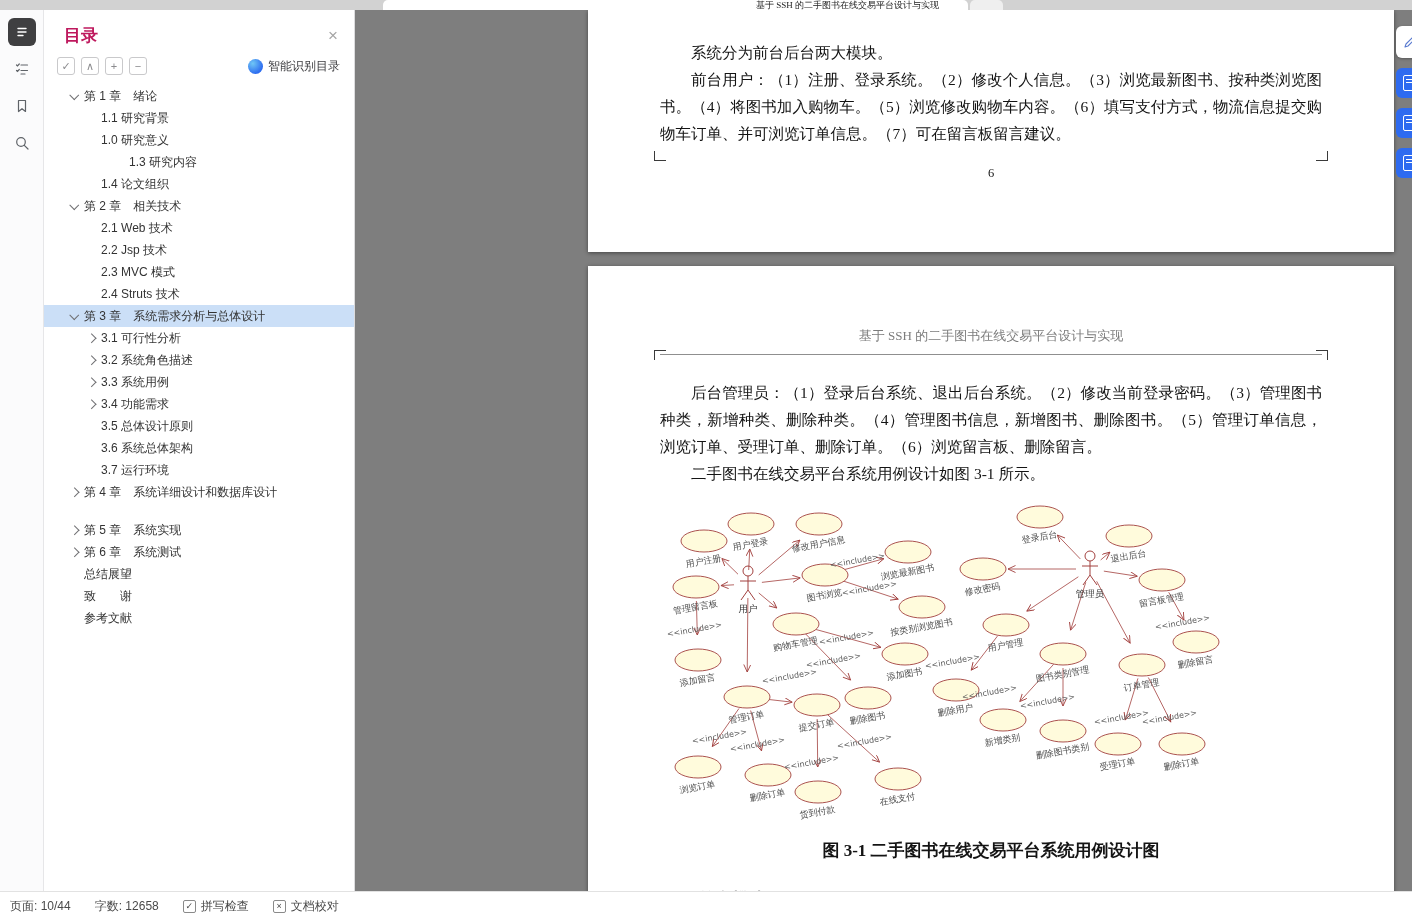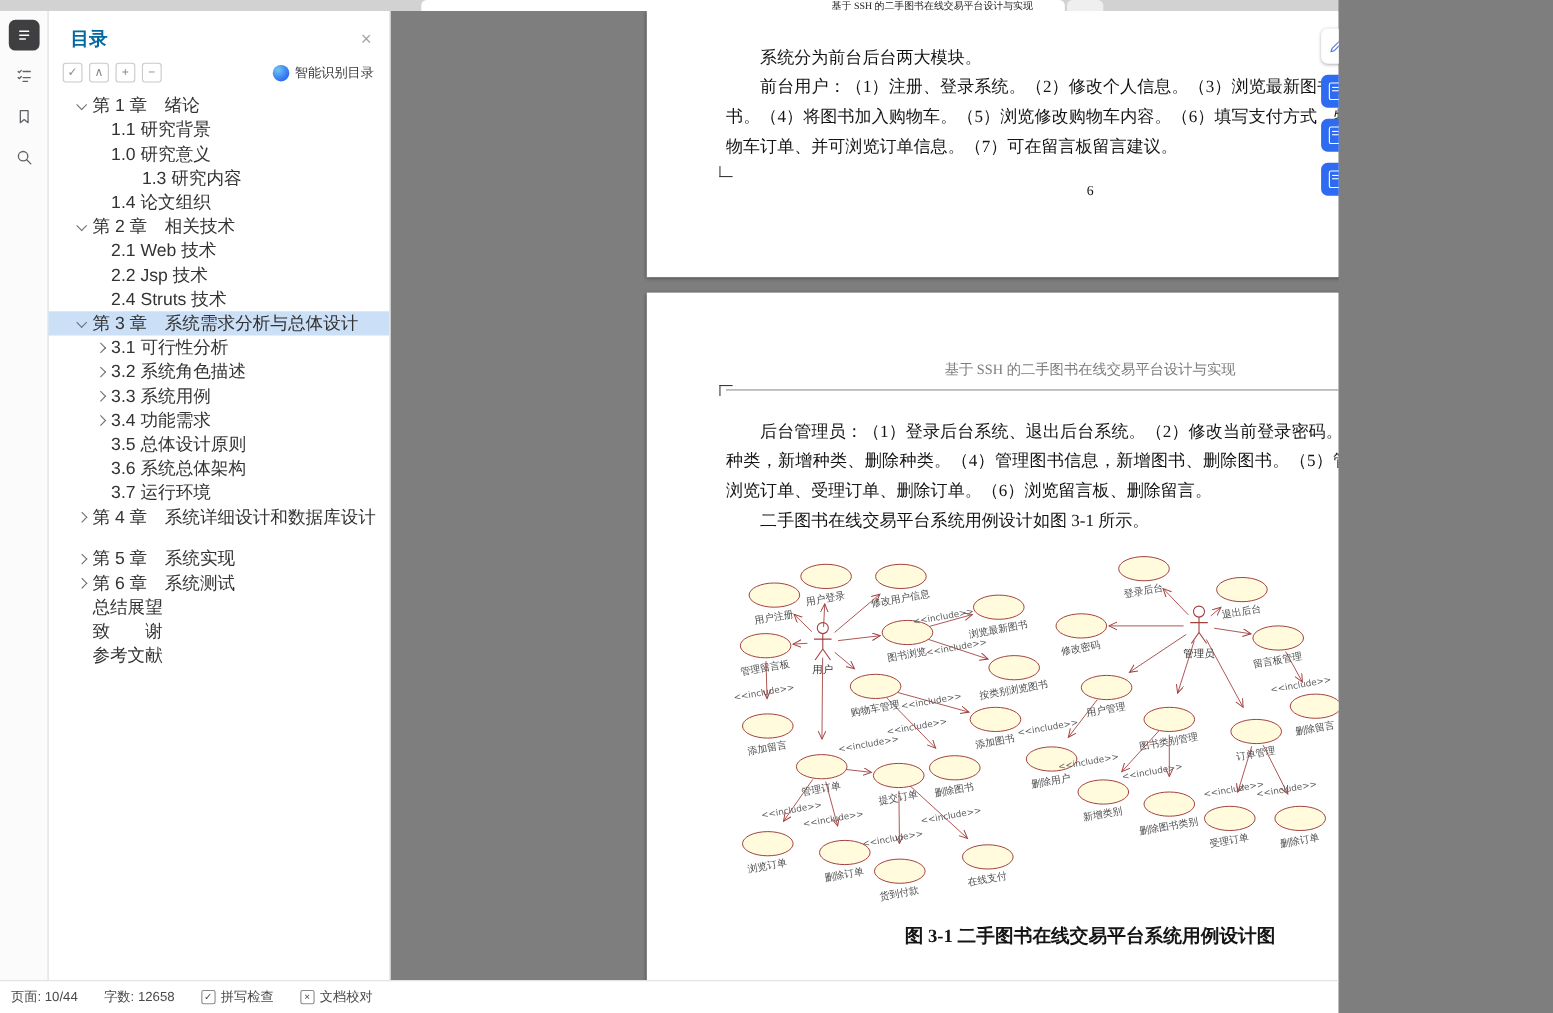--- a/index.html
+++ b/index.html
@@ -1,46 +1,46 @@
 <!DOCTYPE html>
 <html><head>
 <meta charset="utf-8">
 <style>
   html,body{margin:0;padding:0;background:#7e7e7e;}
-  #app{position:relative;width:1217px;height:921px;overflow:hidden;background:#7e7e7e;font-family:"Liberation Sans",sans-serif;text-decoration:underline;}
+  #app{position:relative;width:1412px;height:921px;overflow:hidden;background:#7e7e7e;font-family:"Liberation Sans",sans-serif;text-decoration:underline;}
 
   
   .top-strip{position:absolute;left:0;top:0;width:100%;height:10px;background:#d2d2d2;z-index:40;}
   .win-tab{position:absolute;left:383px;top:0;width:585px;height:10px;background:#ffffff;border-radius:5px 5px 0 0;overflow:hidden;}
   .win-tab span{position:absolute;left:373px;top:-1px;font-size:9px;color:#222;white-space:nowrap;font-family:"Liberation Serif",serif;}
   .win-tab2{position:absolute;left:970px;top:0;width:33px;height:10px;background:#efefef;border-radius:5px 5px 0 0;}
 
   
   .rail{position:absolute;left:0;top:10px;bottom:30px;width:44px;background:#fbfbfc;border-right:1px solid #e6e6e8;z-index:10;display:flex;flex-direction:column;align-items:center;padding-top:8px;box-sizing:border-box;}
   .rail-btn{width:28px;height:28px;border-radius:6px;display:flex;align-items:center;justify-content:center;margin-bottom:9px;}
   .rail-btn.active{background:#3f3f41;}
   .rail-btn svg{display:block;}
 
   
   .toc{position:absolute;left:44px;top:10px;bottom:30px;width:311px;background:#ffffff;border-right:1px solid #dcdcde;z-index:10;box-sizing:border-box;}
   .toc-head{display:flex;align-items:center;justify-content:space-between;padding:14px 16px 0 20px;}
-  .toc-title{font-size:17px;font-weight:600;color:#0369a1;}
+  .toc-title{font-size:17px;font-weight:600;color:#be185d;}
   .toc-close{font-size:17px;color:#a5a5a5;line-height:1;cursor:pointer;}
   .toc-tools{display:flex;align-items:center;padding:10px 14px 0 13px;}
   .tbtn{width:18px;height:18px;border:1px solid #c9c9cb;border-radius:3px;color:#8b8b8e;font-size:11px;line-height:1;display:flex;align-items:center;justify-content:center;margin-right:6px;box-sizing:border-box;}
   .smart-btn{margin-left:auto;display:flex;align-items:center;gap:5px;font-size:12px;color:#3d3d40;}
   .smart-ic{width:15px;height:15px;border-radius:50%;background:radial-gradient(circle at 32% 30%,#6fc6f5,#2e6ef0 70%);}
   .toc-tree{margin-top:10px;}
   .toc-row{height:22px;display:flex;align-items:center;box-sizing:border-box;}
   .toc-row.selected{background:#cbdff7;}
   .chev-box{width:16px;height:16px;display:flex;align-items:center;justify-content:center;flex:0 0 16px;}
   .chev{display:inline-block;width:5.5px;height:5.5px;border-right:1.4px solid #6f6f72;border-bottom:1.4px solid #6f6f72;}
   .chev.down{transform:rotate(45deg) translate(-1px,-1px);}
   .chev.right{transform:rotate(-45deg);}
-  .toc-label{font-size:16px;color:#333;margin-left:2px;white-space:nowrap;overflow:hidden;}
+  .toc-label{font-size:12px;color:#333;margin-left:2px;white-space:nowrap;overflow:hidden;}
 
   
   .doc-area{position:absolute;left:355px;top:10px;right:0;bottom:30px;background:#7e7e7e;overflow:hidden;}
   .page{position:absolute;left:233px;width:806px;background:#fff;box-shadow:0 1px 4px rgba(0,0,0,.45);}
   .page1{top:0;height:242px;}
   .page2{top:256px;height:820px;}
   .doc-body{padding:0 72px;box-sizing:border-box;font-family:"Liberation Serif","DejaVu Serif",serif;font-size:15.5px;line-height:27px;color:#141414;text-align:justify;}
   .doc-body p{margin:0;text-indent:2em;}
   .p1-first{padding-top:29px;}
   .pagenum{text-align:center;margin-top:13px;font-size:12.5px;font-family:"Liberation Serif",serif;}
@@ -150,20 +150,24 @@
           </span>
           <span class="toc-label">第 2 章　相关技术</span>
         </div>
         <div class="toc-row" style="padding-left: 39px;">
           <span class="chev-box"></span>
           <span class="toc-label">2.1 Web 技术</span>
         </div>
         <div class="toc-row" style="padding-left: 39px;">
           <span class="chev-box"></span>
           <span class="toc-label">2.2 Jsp 技术</span>
+        </div>
+        <div class="toc-row" style="padding-left: 39px;">
+          <span class="chev-box"></span>
+          <span class="toc-label">2.3 MVC 模式</span>
         </div>
         <div class="toc-row" style="padding-left: 39px;">
           <span class="chev-box"></span>
           <span class="toc-label">2.4 Struts 技术</span>
         </div>
         <div class="toc-row selected" style="padding-left: 22px;">
           <span class="chev-box">
             <i class="chev down"></i>
           </span>
           <span class="toc-label">第 3 章　系统需求分析与总体设计</span>

